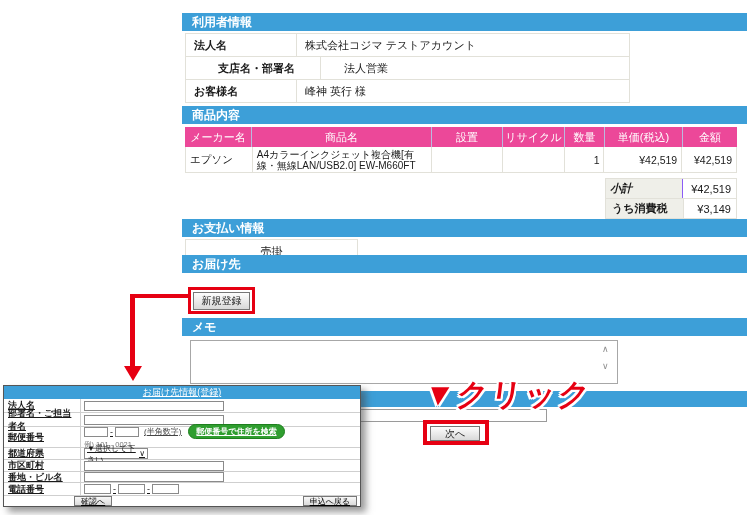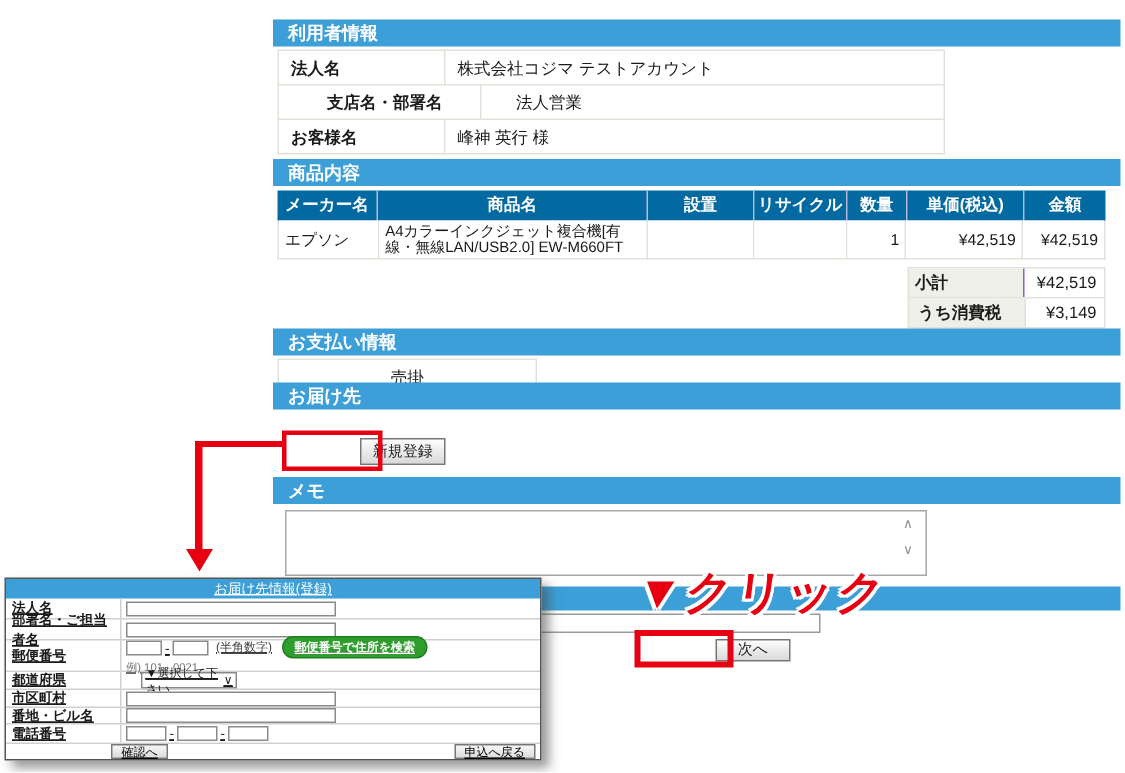--- a/index.html
+++ b/index.html
@@ -10,34 +10,34 @@
        font-size:12px;font-weight:bold;line-height:18px;padding-left:10px;box-sizing:border-box;z-index:1;}
   
   .itable{position:absolute;border:1px solid #E2E1D9;background:#fff;box-sizing:border-box;z-index:1;}
   .irow{display:flex;border-bottom:1px solid #E2E1D9;}
   .irow:last-child{border-bottom:none;}
   .icell{font-size:11px;display:flex;align-items:center;box-sizing:border-box;padding-left:8px;height:22px;}
   .ilabel{font-weight:bold;border-right:1px solid #E2E1D9;}
   
   .ptable{position:absolute;left:185px;top:127px;width:552px;box-sizing:border-box;z-index:1;}
   .phead{display:flex;}
-  .phead .hcell{background:#0369a1;color:#fff;font-weight:bold;font-size:11px;height:20px;line-height:20px;
+  .phead .hcell{background:#ec4899;color:#fff;font-weight:normal;font-size:11px;height:20px;line-height:20px;
        text-align:center;box-sizing:border-box;border-right:1px solid #B9BADF;}
   .phead .hcell:last-child{border-right:none;}
   .pbody{display:flex;border:1px solid #E2E1D9;border-top:none;box-sizing:border-box;}
   .pcell{font-size:10.5px;box-sizing:border-box;border-right:1px solid #E2E1D9;height:25px;
        display:flex;align-items:center;padding:0 4px;background:#fff;}
   .pcell:last-child{border-right:none;}
   .num{justify-content:flex-end;}
   
   .trow-label{background:#EFEFE9;font-weight:bold;}
   
   .btn{position:absolute;background:linear-gradient(#fdfdfd,#d9d9d9);border:1px solid #767676;
        box-sizing:border-box;font-size:10px;color:#222;text-align:center;z-index:2;
-       font-family:"Liberation Sans",sans-serif;margin-left:47px;}
+       font-family:"Liberation Sans",sans-serif;}
   
   .redbox{position:absolute;border:3px solid #E60012;box-sizing:border-box;z-index:6;background:transparent;}
   .arrow-seg{position:absolute;background:#E60012;z-index:6;}
   .arrow-head{position:absolute;width:0;height:0;border-left:9px solid transparent;
        border-right:9px solid transparent;border-top:15px solid #E60012;z-index:6;}
   
   .memo-area{position:absolute;left:190px;top:340px;width:428px;height:44px;border:1px solid #A7A7A7;
        box-sizing:border-box;resize:none;font:11px "Liberation Sans",sans-serif;z-index:1;outline:none;}
   .scroll-arrow{position:absolute;left:602px;color:#8f8f8f;font-size:9px;z-index:2;line-height:9px;}
   
@@ -111,21 +111,21 @@
       <div class="pcell" style="width:71px;"></div>
       <div class="pcell" style="width:62px;"></div>
       <div class="pcell num" style="width:40px;">1</div>
       <div class="pcell num" style="width:78px;">¥42,519</div>
       <div class="pcell num" style="width:54px;">¥42,519</div>
     </div>
   </div>
 
   <div class="itable" style="left:605px;top:178px;width:132px;">
     <div class="irow">
-      <div class="icell trow-label" style="width:78px;height:19px;border-right:1px solid #8b5cf6;padding-left:4px;">小計</div>
+      <div class="icell trow-label" style="width:78px;height:19px;border-right:1px solid #8b5cf6;padding-left:4px;font-style:italic;">小計</div>
       <div class="icell num" style="flex:1;height:19px;justify-content:flex-end;padding-right:5px;">¥42,519</div>
     </div>
     <div class="irow">
       <div class="icell trow-label" style="width:78px;height:19px;border-right:1px solid #E2E1D9;padding-left:6px;">うち消費税</div>
       <div class="icell num" style="flex:1;height:19px;justify-content:flex-end;padding-right:5px;">¥3,149</div>
     </div>
   </div>
 
   <div class="bar" style="top:219px;">お支払い情報</div>
   <div class="itable" style="left:185px;top:239px;width:173px;">
@@ -182,21 +182,21 @@
           <span class="tinput w-post"></span>
           <span class="dash">-</span>
           <span class="tinput w-post"></span>
           <span class="note">(半角数字)</span>
           <span class="greenbtn">郵便番号で住所を検索</span>
         </span>
         <span class="example">例) 101 - 0021</span>
       </div>
     </div>
 
-    <div class="prow2" style="height:12px;gap:10px;">
+    <div class="prow2" style="height:12px;">
       <div class="plabel">都道府県</div>
       <div class="pfield">
         <span class="pselect">
           <span>▼選択して下さい</span>
           <span>∨</span>
         </span>
       </div>
     </div>
 
     <div class="prow2" style="height:12px;">

